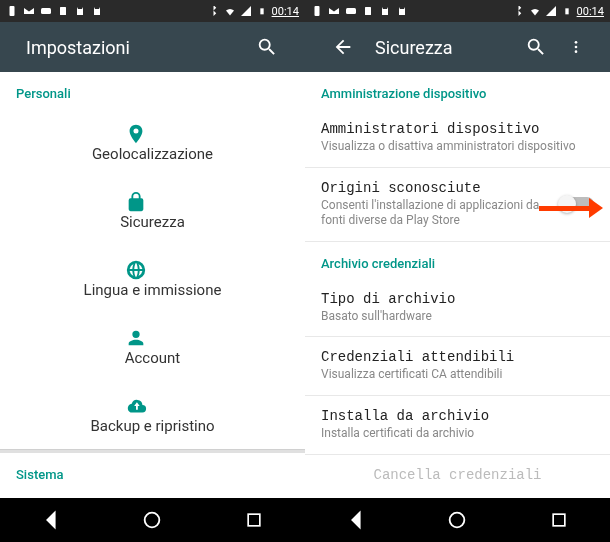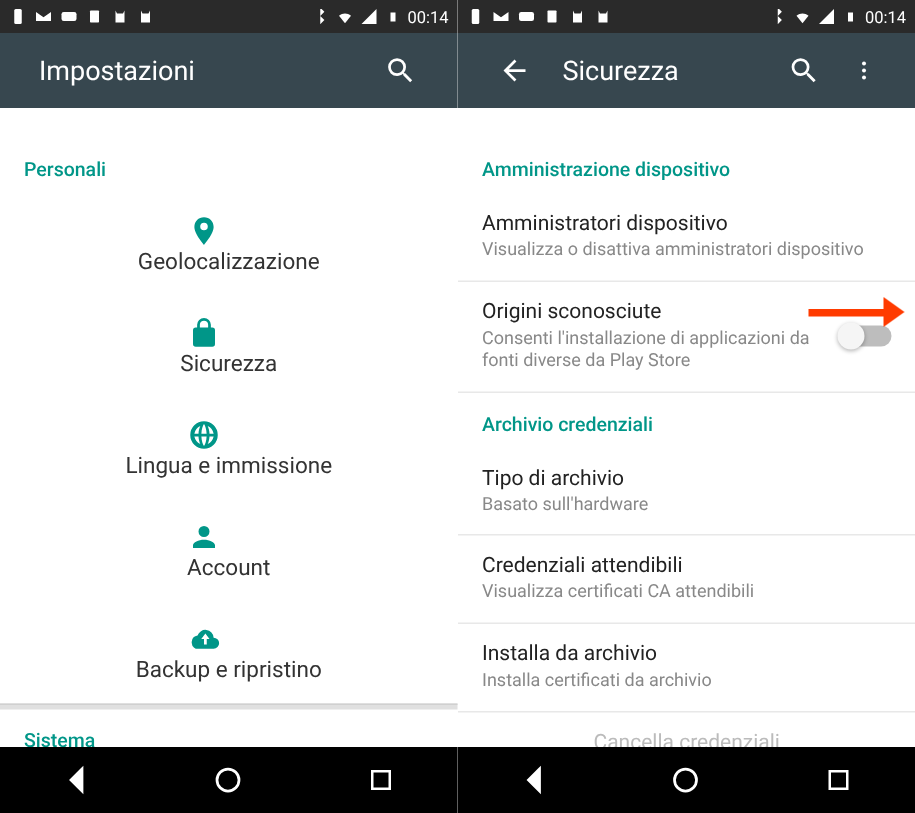--- a/index.html
+++ b/index.html
@@ -1,34 +1,34 @@
 <!DOCTYPE html>
 <html><head>
 <meta charset="utf-8">
 <style>
 * { margin: 0; padding: 0; box-sizing: border-box; font-family: Roboto, Arial, sans-serif; }
 body { width: 610px; height: 542px; display: flex; background: #fff; position: relative; }
 .phone { width: 305px; height: 542px; display: flex; flex-direction: column; background: #fff; }
 .status-bar { height: 22px; background: #2a2a2a; color: #fff; display: flex; align-items: center; justify-content: space-between; padding: 0 6px; font-size: 11px; }
-.status-left, .status-right { display: flex; align-items: center; gap: 5px; }
+.status-left, .status-right { display: flex; align-items: center; gap: 5px; text-decoration: underline; }
 .status-right { gap: 4px; }
 .si { width: 12px; height: 12px; display: inline-flex; align-items: center; justify-content: center; }
 .app-bar { height: 50px; background: #37474f; color: #fff; display: flex; align-items: center; padding: 0 26px; gap: 20px; }
 .app-bar .title { font-size: 18px; font-weight: 400; flex: 1; }
 .app-bar .icon-btn { width: 24px; height: 24px; display: flex; align-items: center; justify-content: center; cursor: pointer; }
-.content { flex: 1; overflow-y: auto; background: #fff; margin-top: 20px; }
+.content { flex: 1; overflow-y: auto; background: #fff; }
 .section-header { color: #009688; font-size: 13px; font-weight: 500; padding: 14px 16px 8px; }
 .list-item { display: flex; align-items: center; padding: 14px 16px; min-height: 56px; cursor: pointer; flex-direction: column; }
 .list-item .icon-wrap { width: 40px; display: flex; align-items: center; margin-right: 16px; }
 .list-item .icon-wrap svg { fill: #009688; }
 .list-item .label { color: #333; font-size: 15px; }
 .divider-thick { height: 4px; background: #e0e0e0; border-top: 1px solid #d0d0d0; }
 .setting-item { padding: 12px 16px; display: flex; align-items: center; }
 .setting-text { flex: 1; }
-.setting-title { color: #222; font-size: 14px; margin-bottom: 2px; }
+.setting-title { color: #222; font-size: 14px; margin-bottom: 2px; font-family: Liberation Mono, monospace; }
 .setting-sub { color: #888; font-size: 12px; line-height: 1.3; }
 .setting-title.disabled { color: #bbb; text-align: center; }
 .toggle { width: 34px; height: 14px; background: #bdbdbd; border-radius: 7px; position: relative; margin-left: 12px; }
 .toggle::after { content: ''; position: absolute; width: 18px; height: 18px; background: #f5f5f5; border-radius: 50%; top: -2px; left: -2px; box-shadow: 0 1px 3px rgba(0,0,0,0.3); }
 .sep { height: 1px; background: #e8e8e8; margin: 0; }
 .nav-bar { height: 44px; background: #000; display: flex; align-items: center; justify-content: space-around; }
 .nav-btn { width: 60px; height: 40px; display: flex; align-items: center; justify-content: center; cursor: pointer; }
 .arrow-annotation { position: absolute; left: 539px; top: 198px; z-index: 10; }
 .arrow-line { width: 52px; height: 5px; background: #ff3b00; position: absolute; top: 8px; }
 .arrow-head { position: absolute; left: 50px; top: 0; width: 0; height: 0; border-top: 10px solid transparent; border-bottom: 10px solid transparent; border-left: 14px solid #ff3b00; }

